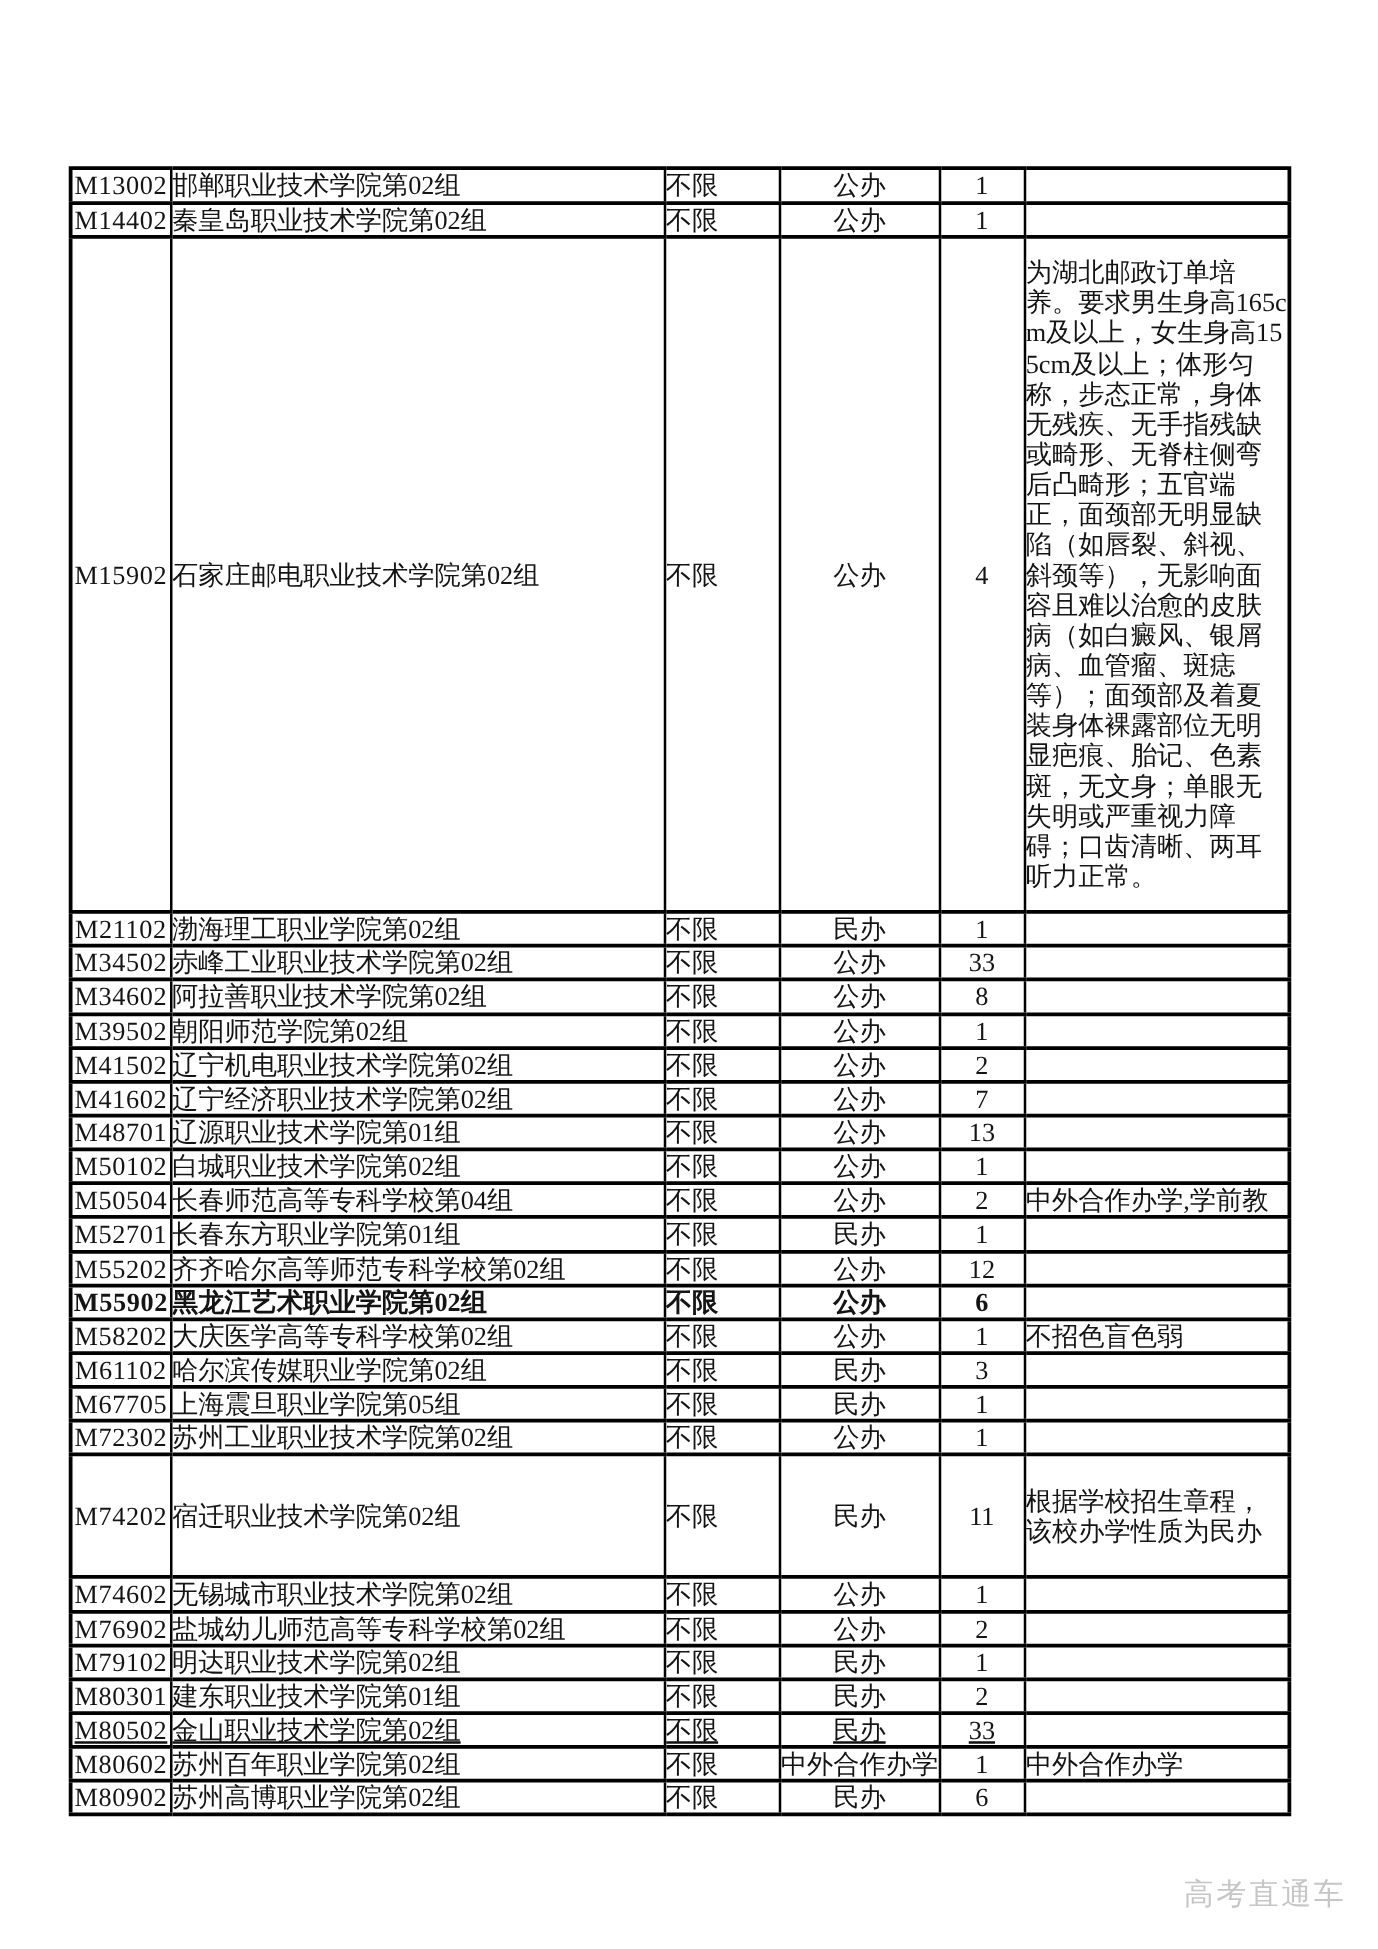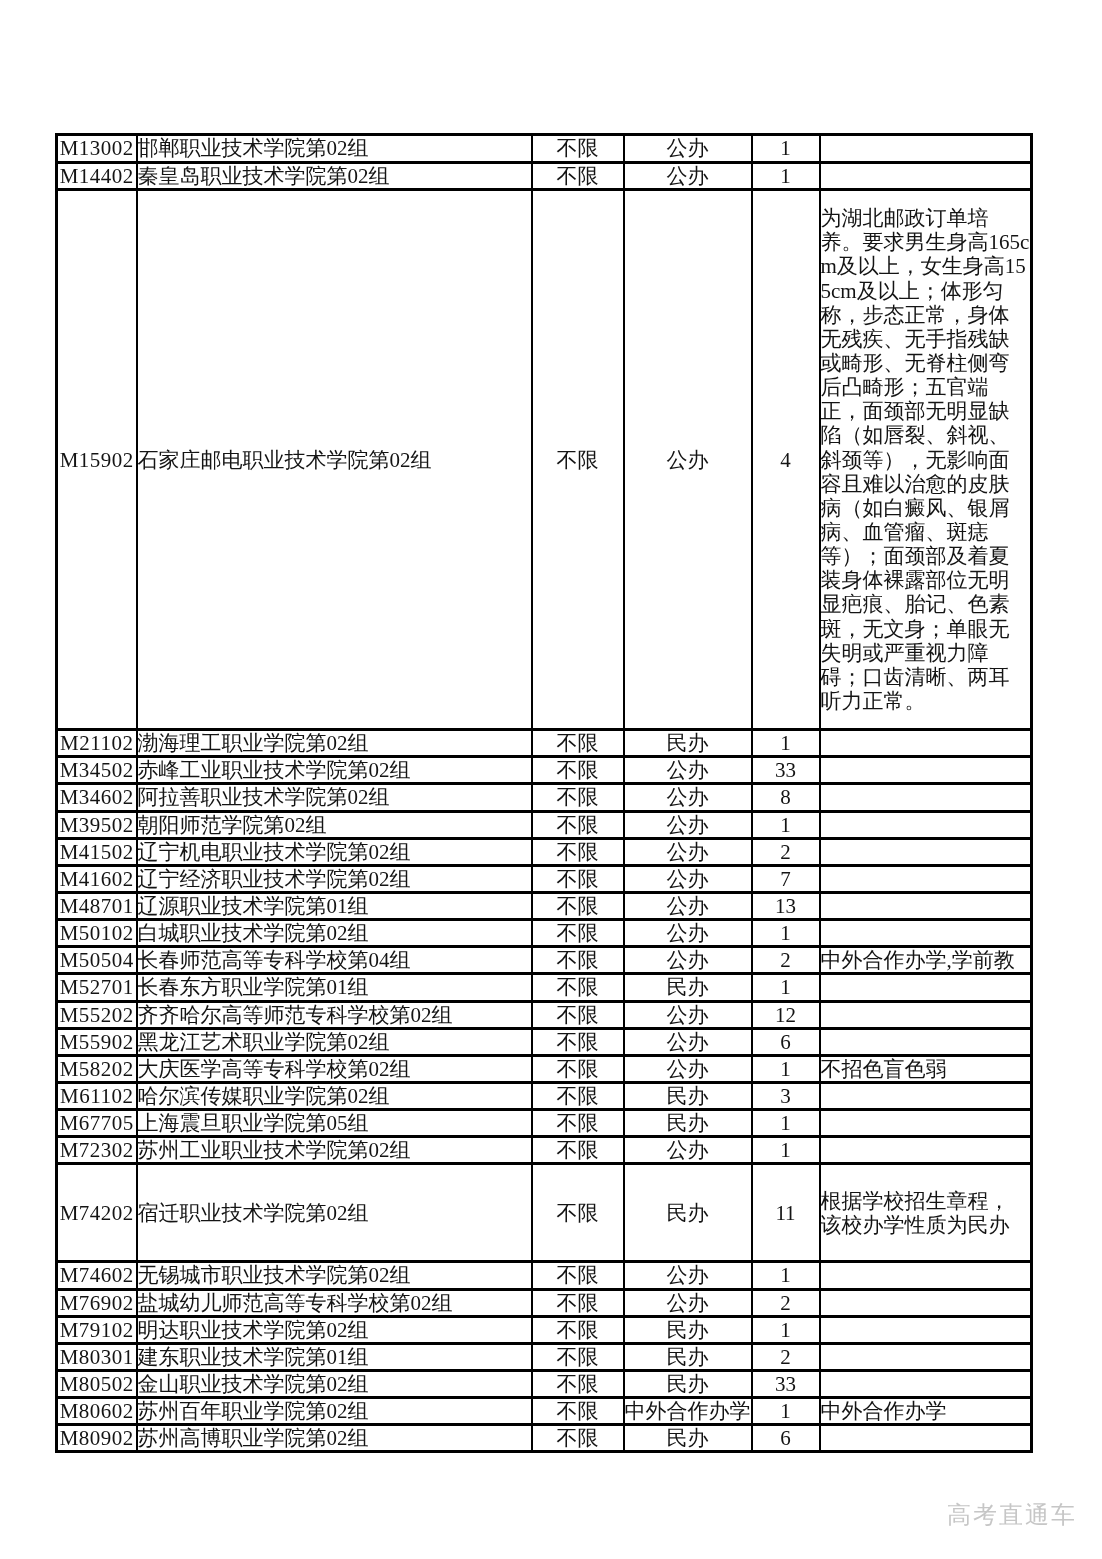--- a/index.html
+++ b/index.html
@@ -33,21 +33,21 @@
     border-width: 3px 2px;
     padding: 0;
     font-size: 21px;
     line-height: 1.15;
     color: #141414;
     vertical-align: middle;
     overflow: hidden;
   }
   .col-code   { text-align: center; letter-spacing: 0.5px; }
   .col-name   { text-align: left; padding: 0 6px; white-space: nowrap; margin-left: 36px; }
-  .col-req    { text-align: center; }
+  .col-req    { text-align: left; }
   .col-type   { text-align: center; }
   .col-count  { text-align: center; }
   .col-remark {
     text-align: left;
     padding: 1px 4px;
     font-size: 20px;
     line-height: 25px;
     word-break: break-all;
   }
   .watermark {
@@ -180,21 +180,21 @@
           <td class="col-remark"></td>
         </tr>
         <tr style="height: 25px;">
           <td class="col-code">M55202</td>
           <td class="col-name">齐齐哈尔高等师范专科学校第02组</td>
           <td class="col-req">不限</td>
           <td class="col-type">公办</td>
           <td class="col-count">12</td>
           <td class="col-remark"></td>
         </tr>
-        <tr style="height: 25px;">
+        <tr style="height: 25px; font-weight: bold;">
           <td class="col-code">M55902</td>
           <td class="col-name">黑龙江艺术职业学院第02组</td>
           <td class="col-req">不限</td>
           <td class="col-type">公办</td>
           <td class="col-count">6</td>
           <td class="col-remark"></td>
         </tr>
         <tr style="height: 25px;">
           <td class="col-code">M58202</td>
           <td class="col-name">大庆医学高等专科学校第02组</td>
@@ -260,21 +260,21 @@
           <td class="col-remark"></td>
         </tr>
         <tr style="height: 26px;">
           <td class="col-code">M80301</td>
           <td class="col-name">建东职业技术学院第01组</td>
           <td class="col-req">不限</td>
           <td class="col-type">民办</td>
           <td class="col-count">2</td>
           <td class="col-remark"></td>
         </tr>
-        <tr style="height: 26px;">
+        <tr style="height: 26px; text-decoration: underline;">
           <td class="col-code">M80502</td>
           <td class="col-name">金山职业技术学院第02组</td>
           <td class="col-req">不限</td>
           <td class="col-type">民办</td>
           <td class="col-count">33</td>
           <td class="col-remark"></td>
         </tr>
         <tr style="height: 26px;">
           <td class="col-code">M80602</td>
           <td class="col-name">苏州百年职业学院第02组</td>

